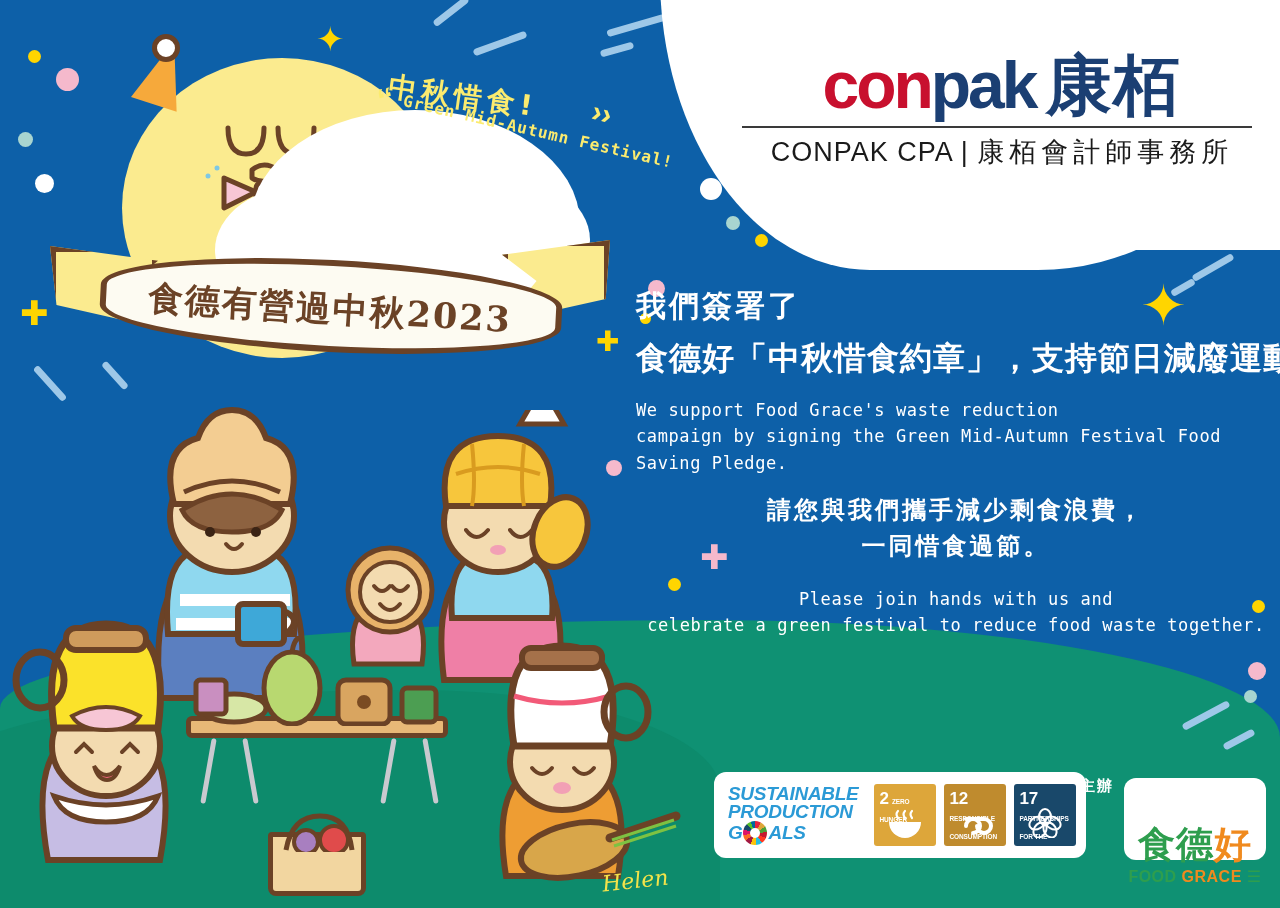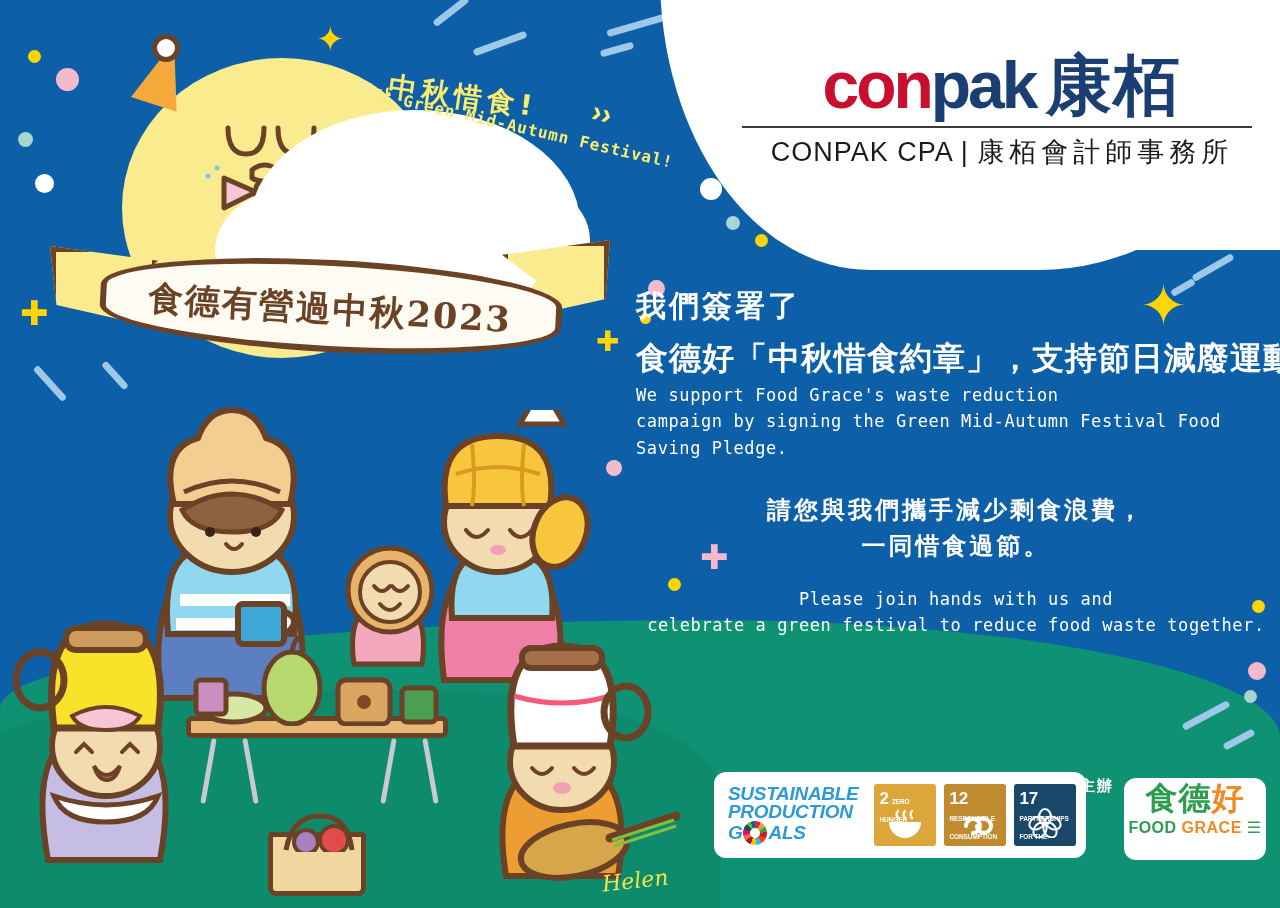--- a/index.html
+++ b/index.html
@@ -39,21 +39,21 @@
   .logo-rule{height:2px;background:#3a3a3a;margin:8px 0 6px;width:510px;}
   .logo-sub{font-size:27px;color:#1a1a1a;letter-spacing:1px;white-space:nowrap;}
   .logo-sub .cn{letter-spacing:5px;font-family:"DejaVu Sans",sans-serif;}
 
   
   .copy{position:absolute;left:636px;top:286px;width:640px;text-align:left;color:#fff;}
   .cn-lead{font-size:30px;font-weight:bold;letter-spacing:3px;margin-bottom:10px;
            font-family:"DejaVu Sans",sans-serif;}
   .cn-big{font-size:32px;font-weight:bold;letter-spacing:1px;white-space:nowrap;
           font-family:"DejaVu Sans",sans-serif;}
-  .en{font-size:17px;line-height:1.55;margin-top:1px;letter-spacing:0.6px;
+  .en{font-size:17px;line-height:1.55;margin-top:16px;letter-spacing:0.6px;
       font-family:"DejaVu Sans Mono",monospace;}
   .copy2{position:absolute;left:636px;top:492px;width:640px;text-align:center;color:#fff;}
   .cn-b2{font-size:24px;font-weight:bold;letter-spacing:3px;line-height:1.5;
          font-family:"DejaVu Sans",sans-serif;}
 
   
   .sdg{position:absolute;left:714px;top:772px;height:86px;background:#fff;
        border-radius:12px;display:flex;align-items:center;padding:0 10px;gap:8px;}
   .sdg-word{display:flex;flex-direction:column;line-height:0.94;padding:0 8px 0 4px;font-style:italic;}
   .sdg-word span{color:#2b9ad6;font-weight:bold;font-size:19px;letter-spacing:-0.3px;}
@@ -68,22 +68,22 @@
         position:relative;overflow:hidden;}
   .goal .num{font-size:17px;font-weight:bold;line-height:1;float:left;margin-right:3px;}
   .goal .ttl{font-size:6.5px;font-weight:bold;line-height:1.18;letter-spacing:-0.1px;}
   .goal .gi{position:absolute;left:0;right:0;bottom:4px;text-align:center;}
 
   
   .host{position:absolute;left:1080px;top:777px;font-size:15px;color:#fff;
         font-family:"DejaVu Sans",sans-serif;letter-spacing:2px;font-weight:bold;}
   .fg{position:absolute;left:1124px;top:778px;width:142px;height:82px;
       background:#fff;border-radius:12px;text-align:center;padding-top:4px;box-sizing:border-box;}
-  .fg-cn{font-size:32px;font-weight:bold;line-height:1;letter-spacing:1px;
-         font-family:"DejaVu Serif",serif;}
+  .fg-cn{font-size:37px;font-weight:bold;line-height:1;letter-spacing:1px;
+         font-family:"DejaVu Serif",serif;margin-top:44px;}
   .fg-cn .g{color:#2e9e4e;} .fg-cn .o{color:#f08a1e;}
   .fg-en{margin-top:4px;font-size:16px;font-weight:bold;color:#2e9e4e;letter-spacing:0.5px;}
   .fg-en .o{color:#f08a1e;}
 
   
   .ill{position:absolute;left:0;top:0;width:660px;height:908px;}
   .moon{position:absolute;left:122px;top:58px;width:320px;height:300px;background:#fbeb8f;border-radius:50%;}
   .cloud{position:absolute;left:250px;top:110px;width:330px;height:190px;background:#fff;border-radius:50% 50% 46% 46%/60% 60% 40% 40%;}
   .cloud2{position:absolute;left:380px;top:170px;width:210px;height:140px;background:#fff;border-radius:50%;}
   .cloud3{position:absolute;left:215px;top:185px;width:180px;height:130px;background:#fff;border-radius:50%;}

